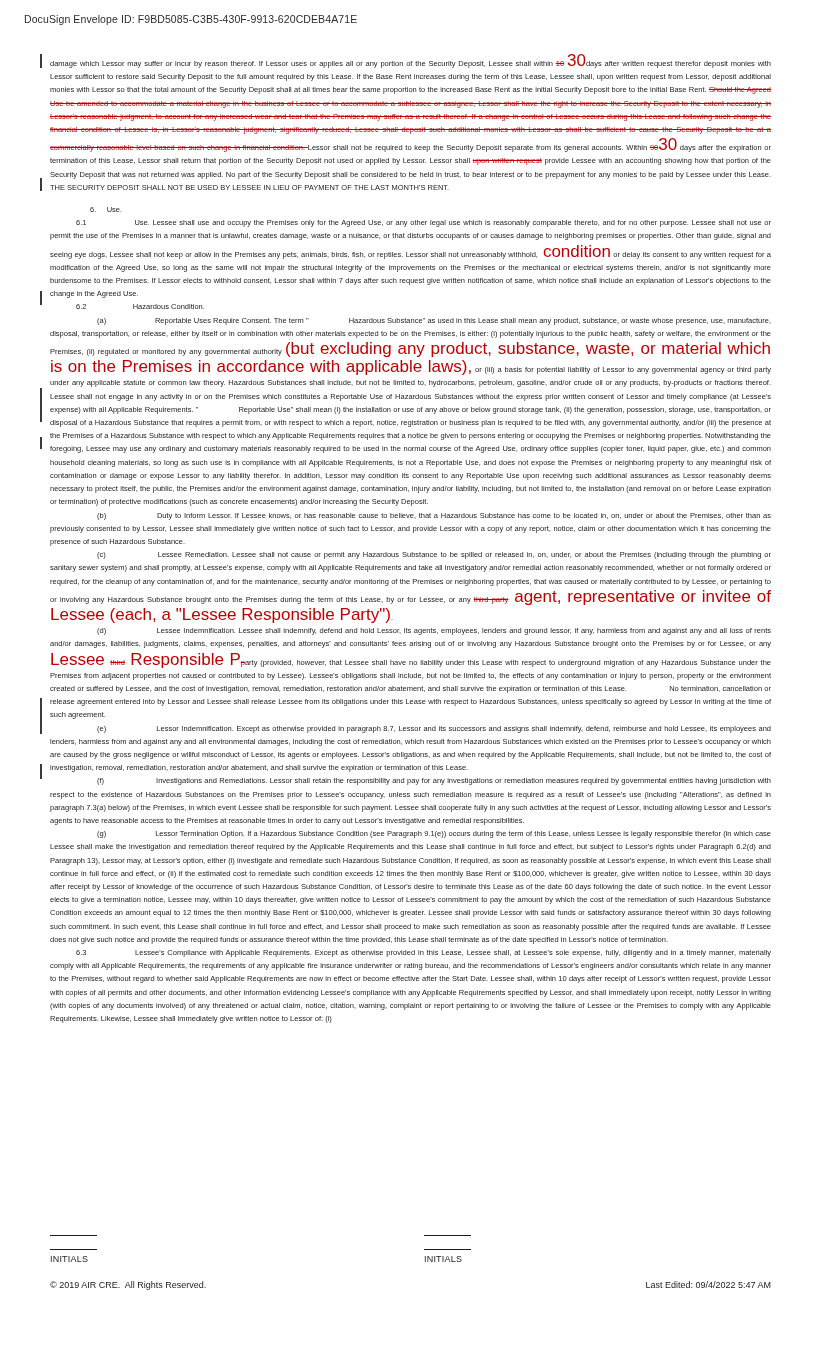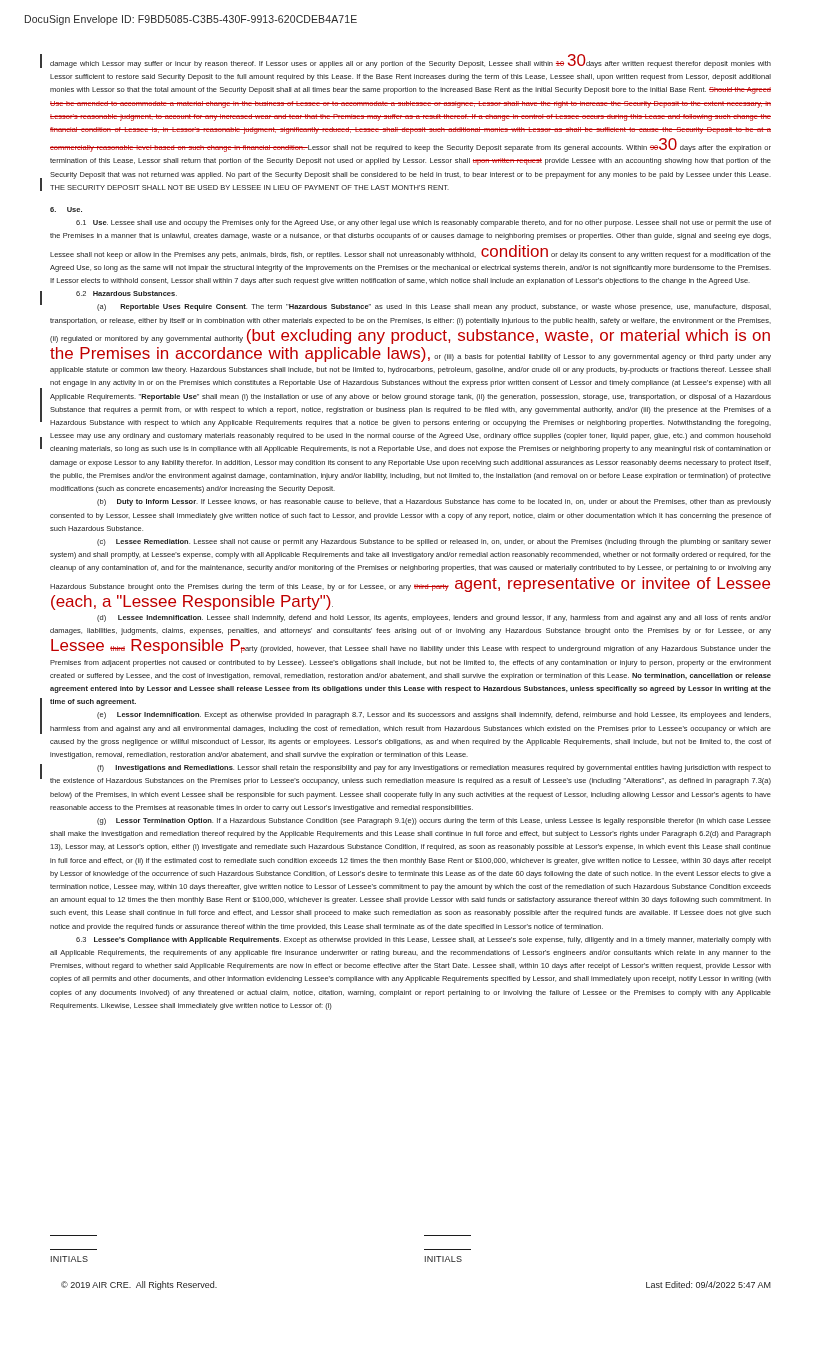--- a/index.html
+++ b/index.html
@@ -13,56 +13,56 @@
   }
   .doc-body {
     position:absolute; left:50px; top:52px; width:721px;
     font-size:7.5px; line-height:13.2px; text-align:justify;
   }
   p.doc-para { margin:0; padding:0; }
   p.heading-gap { margin-top:9px; }
   .ind1 { text-indent:26px; }
   .ind2 { text-indent:47px; }
   .seg-n { color:#1c1c1c; }
-  .seg-b { font-weight:bold; color:#1c1c1c; }
+  .seg-b { font-weight:normal; color:#1c1c1c;margin-left:40px; }
   .seg-rs { color:#c00000; text-decoration:line-through; }
   .seg-ri {
     color:#c00000; font-family:Liberation Sans, sans-serif;
     font-size:17px; line-height:1.05;
   }
   .revision-bar { position:absolute; left:40px; width:1.5px; background:#3a3a3a; }
   .page-footer { position:absolute; left:50px; top:1222px; width:721px; font-size:9px; color:#1c1c1c; }
   .initials-area { position:relative; height:56px; }
   .initials-block { position:absolute; top:0; width:60px; }
   .initials-block.left { left:0; }
   .initials-block.right { left:374px; }
   .sig-line { width:47px; height:13px; border-bottom:1px solid #1c1c1c; }
   .initials-label { margin-top:4px; font-size:9px; letter-spacing:0.2px; }
-  .footer-row { display:flex; justify-content:space-between; line-height:14.5px;margin-left:11px; }
+  .footer-row { display:flex; justify-content:space-between; line-height:14.5px; }
 </style>
 </head>
 <body>
 
 <div class="page">
 
   <div class="docusign-header">DocuSign Envelope ID: F9BD5085-C3B5-430F-9913-620CDEB4A71E</div>
 
   <div class="revision-bar" style="top:54px;height:14px;"></div>
   <div class="revision-bar" style="top:178px;height:13px;"></div>
   <div class="revision-bar" style="top:291px;height:14px;"></div>
   <div class="revision-bar" style="top:388px;height:34px;"></div>
   <div class="revision-bar" style="top:437px;height:12px;"></div>
   <div class="revision-bar" style="top:698px;height:36px;"></div>
   <div class="revision-bar" style="top:764px;height:15px;"></div>
 
   <div class="doc-body" id="doc-body">
       <p class="doc-para"><span class="seg-n">damage which Lessor may suffer or incur by reason thereof.  If Lessor uses or applies all or any portion of the Security Deposit, Lessee shall within </span><span class="seg-rs">10</span><span class="seg-n"> </span><span class="seg-ri">30</span><span class="seg-n">days after written request therefor deposit monies with Lessor sufficient to restore said Security Deposit to the full amount required by this Lease.  If the Base Rent increases during the term of this Lease, Lessee shall, upon written request from Lessor, deposit additional monies with Lessor so that the total amount of the Security Deposit shall at all times bear the same proportion to the increased Base Rent as the initial Security Deposit bore to the initial Base Rent.  </span><span class="seg-rs">Should the Agreed Use be amended to accommodate a material change in the business of Lessee or to accommodate a sublessee or assignee, Lessor shall have the right to increase the Security Deposit to the extent necessary, in Lessor's reasonable judgment, to account for any increased wear and tear that the Premises may suffer as a result thereof.  If a change in control of Lessee occurs during this Lease and following such change the financial condition of Lessee is, in Lessor's reasonable judgment, significantly reduced, Lessee shall deposit such additional monies with Lessor as shall be sufficient to cause the Security Deposit to be at a commercially reasonable level based on such change in financial condition.  </span><span class="seg-n">Lessor shall not be required to keep the Security Deposit separate from its general accounts.  Within </span><span class="seg-rs">90</span><span class="seg-ri">30</span><span class="seg-n"> days after the expiration or termination of this Lease, Lessor shall return that portion of the Security Deposit not used or applied by Lessor.  Lessor shall </span><span class="seg-rs">upon written request</span><span class="seg-n"> provide Lessee with an accounting showing how that portion of the Security Deposit that was not returned was applied.  No part of the Security Deposit shall be considered to be held in trust, to bear interest or to be prepayment for any monies to be paid by Lessee under this Lease.  THE SECURITY DEPOSIT SHALL NOT BE USED BY LESSEE IN LIEU OF PAYMENT OF THE LAST MONTH'S RENT.</span></p>
       <p class="doc-para heading-gap"><span class="seg-b">6.&nbsp;&nbsp;&nbsp;&nbsp;&nbsp;Use.</span></p>
       <p class="doc-para ind1"><span class="seg-n">6.1&nbsp;&nbsp;&nbsp;</span><span class="seg-b">Use</span><span class="seg-n">.  Lessee shall use and occupy the Premises only for the Agreed Use, or any other legal use which is reasonably comparable thereto, and for no other purpose.  Lessee shall not use or permit the use of the Premises in a manner that is unlawful, creates damage, waste or a nuisance, or that disturbs occupants of or causes damage to neighboring premises or properties.  Other than guide, signal and seeing eye dogs, Lessee shall not keep or allow in the Premises any pets, animals, birds, fish, or reptiles.  Lessor shall not unreasonably withhold,</span><span class="seg-ri"> condition</span><span class="seg-n"> or delay its consent to any written request for a modification of the Agreed Use, so long as the same will not impair the structural integrity of the improvements on the Premises or the mechanical or electrical systems therein, and/or is not significantly more burdensome to the Premises.  If Lessor elects to withhold consent, Lessor shall within 7 days after such request give written notification of same, which notice shall include an explanation of Lessor's objections to the change in the Agreed Use.</span></p>
-      <p class="doc-para ind1"><span class="seg-n">6.2&nbsp;&nbsp;&nbsp;</span><span class="seg-b">Hazardous Substances</span><span class="seg-n">.</span></p>
+      <p class="doc-para ind1"><span class="seg-n">6.2&nbsp;&nbsp;&nbsp;</span><span class="seg-b">Hazardous Condition</span><span class="seg-n">.</span></p>
       <p class="doc-para ind2"><span class="seg-n">(a)&nbsp;&nbsp;&nbsp;&nbsp;</span><span class="seg-b">Reportable Uses Require Consent</span><span class="seg-n">.  The term "</span><span class="seg-b">Hazardous Substance</span><span class="seg-n">" as used in this Lease shall mean any product, substance, or waste whose presence, use, manufacture, disposal, transportation, or release, either by itself or in combination with other materials expected to be on the Premises, is either: (i) potentially injurious to the public health, safety or welfare, the environment or the Premises, (ii) regulated or monitored by any governmental authority </span><span class="seg-ri">(but excluding any product, substance, waste, or material which is on the Premises in accordance with applicable laws),</span><span class="seg-n"> or (iii) a basis for potential liability of Lessor to any governmental agency or third party under any applicable statute or common law theory.  Hazardous Substances shall include, but not be limited to, hydrocarbons, petroleum, gasoline, and/or crude oil or any products, by-products or fractions thereof.   Lessee shall not engage in any activity in or on the Premises which constitutes a Reportable Use of Hazardous Substances without the express prior written consent of Lessor and timely compliance (at Lessee's expense) with all Applicable Requirements.  "</span><span class="seg-b">Reportable Use</span><span class="seg-n">" shall mean (i) the installation or use of any above or below ground storage tank, (ii) the generation, possession, storage, use, transportation, or disposal of a Hazardous Substance that requires a permit from, or with respect to which a report, notice, registration or business plan is required to be filed with, any governmental authority, and/or (iii) the presence at the Premises of a Hazardous Substance with respect to which any Applicable Requirements requires that a notice be given to persons entering or occupying the Premises or neighboring properties.  Notwithstanding the foregoing, Lessee may use any ordinary and customary materials reasonably required to be used in the normal course of the Agreed Use, ordinary office supplies (copier toner, liquid paper, glue, etc.) and common household cleaning materials, so long as such use is in compliance with all Applicable Requirements, is not a Reportable Use, and does not expose the Premises or neighboring property to any meaningful risk of contamination or damage or expose Lessor to any liability therefor.  In addition, Lessor may condition its consent to any Reportable Use upon receiving such additional assurances as Lessor reasonably deems necessary to protect itself, the public, the Premises and/or the environment against damage, contamination, injury and/or liability, including, but not limited to, the installation (and removal on or before Lease expiration or termination) of protective modifications (such as concrete encasements) and/or increasing the Security Deposit.</span></p>
       <p class="doc-para ind2"><span class="seg-n">(b)&nbsp;&nbsp;&nbsp;&nbsp;</span><span class="seg-b">Duty to Inform Lessor</span><span class="seg-n">.  If Lessee knows, or has reasonable cause to believe, that a Hazardous Substance has come to be located in, on, under or about the Premises, other than as previously consented to by Lessor, Lessee shall immediately give written notice of such fact to Lessor, and provide Lessor with a copy of any report, notice, claim or other documentation which it has concerning the presence of such Hazardous Substance.</span></p>
       <p class="doc-para ind2"><span class="seg-n">(c)&nbsp;&nbsp;&nbsp;&nbsp;</span><span class="seg-b">Lessee Remediation</span><span class="seg-n">.  Lessee shall not cause or permit any Hazardous Substance to be spilled or released in, on, under, or about the Premises (including through the plumbing or sanitary sewer system) and shall promptly, at Lessee's expense, comply with all Applicable Requirements and take all investigatory and/or remedial action reasonably recommended, whether or not formally ordered or required, for the cleanup of any contamination of, and for the maintenance, security and/or monitoring of the Premises or neighboring properties, that was caused or materially contributed to by Lessee, or pertaining to or involving any Hazardous Substance brought onto the Premises during the term of this Lease, by or for Lessee, or any </span><span class="seg-rs">third party</span><span class="seg-ri"> agent, representative or invitee of Lessee (each, a "Lessee Responsible Party")</span><span class="seg-n">.</span></p>
       <p class="doc-para ind2"><span class="seg-n">(d)&nbsp;&nbsp;&nbsp;&nbsp;</span><span class="seg-b">Lessee Indemnification</span><span class="seg-n">.  Lessee shall indemnify, defend and hold Lessor, its agents, employees, lenders and ground lessor, if any, harmless from and against any and all loss of rents and/or damages, liabilities, judgments, claims, expenses, penalties, and attorneys' and consultants' fees arising out of or involving any Hazardous Substance brought onto the Premises by or for Lessee, or any </span><span class="seg-ri">Lessee </span><span class="seg-rs">third</span><span class="seg-ri"> Responsible P</span><span class="seg-rs">p</span><span class="seg-n">arty (provided, however, that Lessee shall have no liability under this Lease with respect to underground migration of any Hazardous Substance under the Premises from adjacent properties not caused or contributed to by Lessee).  Lessee's obligations shall include, but not be limited to, the effects of any contamination or injury to person, property or the environment created or suffered by Lessee, and the cost of investigation, removal, remediation, restoration and/or abatement, and shall survive the expiration or termination of this Lease.  </span><span class="seg-b">No termination, cancellation or release agreement entered into by Lessor and Lessee shall release Lessee from its obligations under this Lease with respect to Hazardous Substances, unless specifically so agreed by Lessor in writing at the time of such agreement.</span></p>
       <p class="doc-para ind2"><span class="seg-n">(e)&nbsp;&nbsp;&nbsp;&nbsp;</span><span class="seg-b">Lessor Indemnification</span><span class="seg-n">.  Except as otherwise provided in paragraph 8.7, Lessor and its successors and assigns shall indemnify, defend, reimburse and hold Lessee, its employees and lenders, harmless from and against any and all environmental damages, including the cost of remediation,  which result from Hazardous Substances which existed on the Premises prior to Lessee's occupancy or which are caused by the gross negligence or willful misconduct of Lessor, its agents or employees.  Lessor's obligations, as and when required by the Applicable Requirements, shall include, but not be limited to, the cost of investigation, removal, remediation, restoration and/or abatement, and shall survive the expiration or termination of this Lease.</span></p>
       <p class="doc-para ind2"><span class="seg-n">(f)&nbsp;&nbsp;&nbsp;&nbsp;&nbsp;</span><span class="seg-b">Investigations and Remediations</span><span class="seg-n">.  Lessor shall retain the responsibility and pay for any investigations or remediation measures required by governmental entities having jurisdiction with respect to the existence of Hazardous Substances on the Premises prior to Lessee's occupancy, unless such remediation measure is required as a result of Lessee's use (including "Alterations", as defined in paragraph 7.3(a) below) of the Premises, in which event Lessee shall be responsible for such payment.  Lessee shall cooperate fully in any such activities at the request of Lessor, including allowing Lessor and Lessor's agents to have reasonable access to the Premises at reasonable times in order to carry out Lessor's investigative and remedial responsibilities.</span></p>
       <p class="doc-para ind2"><span class="seg-n">(g)&nbsp;&nbsp;&nbsp;&nbsp;</span><span class="seg-b">Lessor Termination Option</span><span class="seg-n">.  If a Hazardous Substance Condition (see Paragraph 9.1(e)) occurs during the term of this Lease, unless Lessee is legally responsible therefor (in which case Lessee shall make the investigation and remediation thereof required by the Applicable Requirements and this Lease shall continue in full force and effect, but subject to Lessor's rights under Paragraph 6.2(d) and Paragraph 13), Lessor may, at Lessor's option, either (i) investigate and remediate such Hazardous Substance Condition, if required, as soon as reasonably possible at Lessor's expense, in which event this Lease shall continue in full force and effect, or (ii) if the estimated cost to remediate such condition exceeds 12 times the then monthly Base Rent or $100,000, whichever is greater, give written notice to Lessee, within 30 days after receipt by Lessor of knowledge of the occurrence of such Hazardous Substance Condition, of Lessor's desire to terminate this Lease as of the date 60 days following the date of such notice.  In the event Lessor elects to give a termination notice, Lessee may, within 10 days thereafter, give written notice to Lessor of Lessee's commitment to pay the amount by which the cost of the remediation of such Hazardous Substance Condition exceeds an amount equal to 12 times the then monthly Base Rent or $100,000, whichever is greater.  Lessee shall provide Lessor with said funds or satisfactory assurance thereof within 30 days following such commitment.  In such event, this Lease shall continue in full force and effect, and Lessor shall proceed to make such remediation as soon as reasonably possible after the required funds are available.  If Lessee does not give such notice and provide the required funds or assurance thereof within the time provided, this Lease shall terminate as of the date specified in Lessor's notice of termination.</span></p>
       <p class="doc-para ind1"><span class="seg-n">6.3&nbsp;&nbsp;&nbsp;</span><span class="seg-b">Lessee's Compliance with Applicable Requirements</span><span class="seg-n">.  Except as otherwise provided in this Lease, Lessee shall, at Lessee's sole expense, fully, diligently and in a timely manner, materially comply with all Applicable Requirements, the requirements of any applicable fire insurance underwriter or rating bureau, and the recommendations of Lessor's engineers and/or consultants which relate in any manner to the Premises, without regard to whether said Applicable Requirements are now in effect or become effective after the Start Date.  Lessee shall, within 10 days after receipt of Lessor's written request, provide Lessor with copies of all permits and other documents, and other information evidencing Lessee's compliance with any Applicable Requirements specified by Lessor, and shall immediately upon receipt, notify Lessor in writing (with copies of any documents involved) of any threatened or actual claim, notice, citation, warning, complaint or report pertaining to or involving the failure of Lessee or the Premises to comply with any Applicable Requirements.  Likewise, Lessee shall immediately give written notice to Lessor of: (i)</span></p>
     </div>
 

